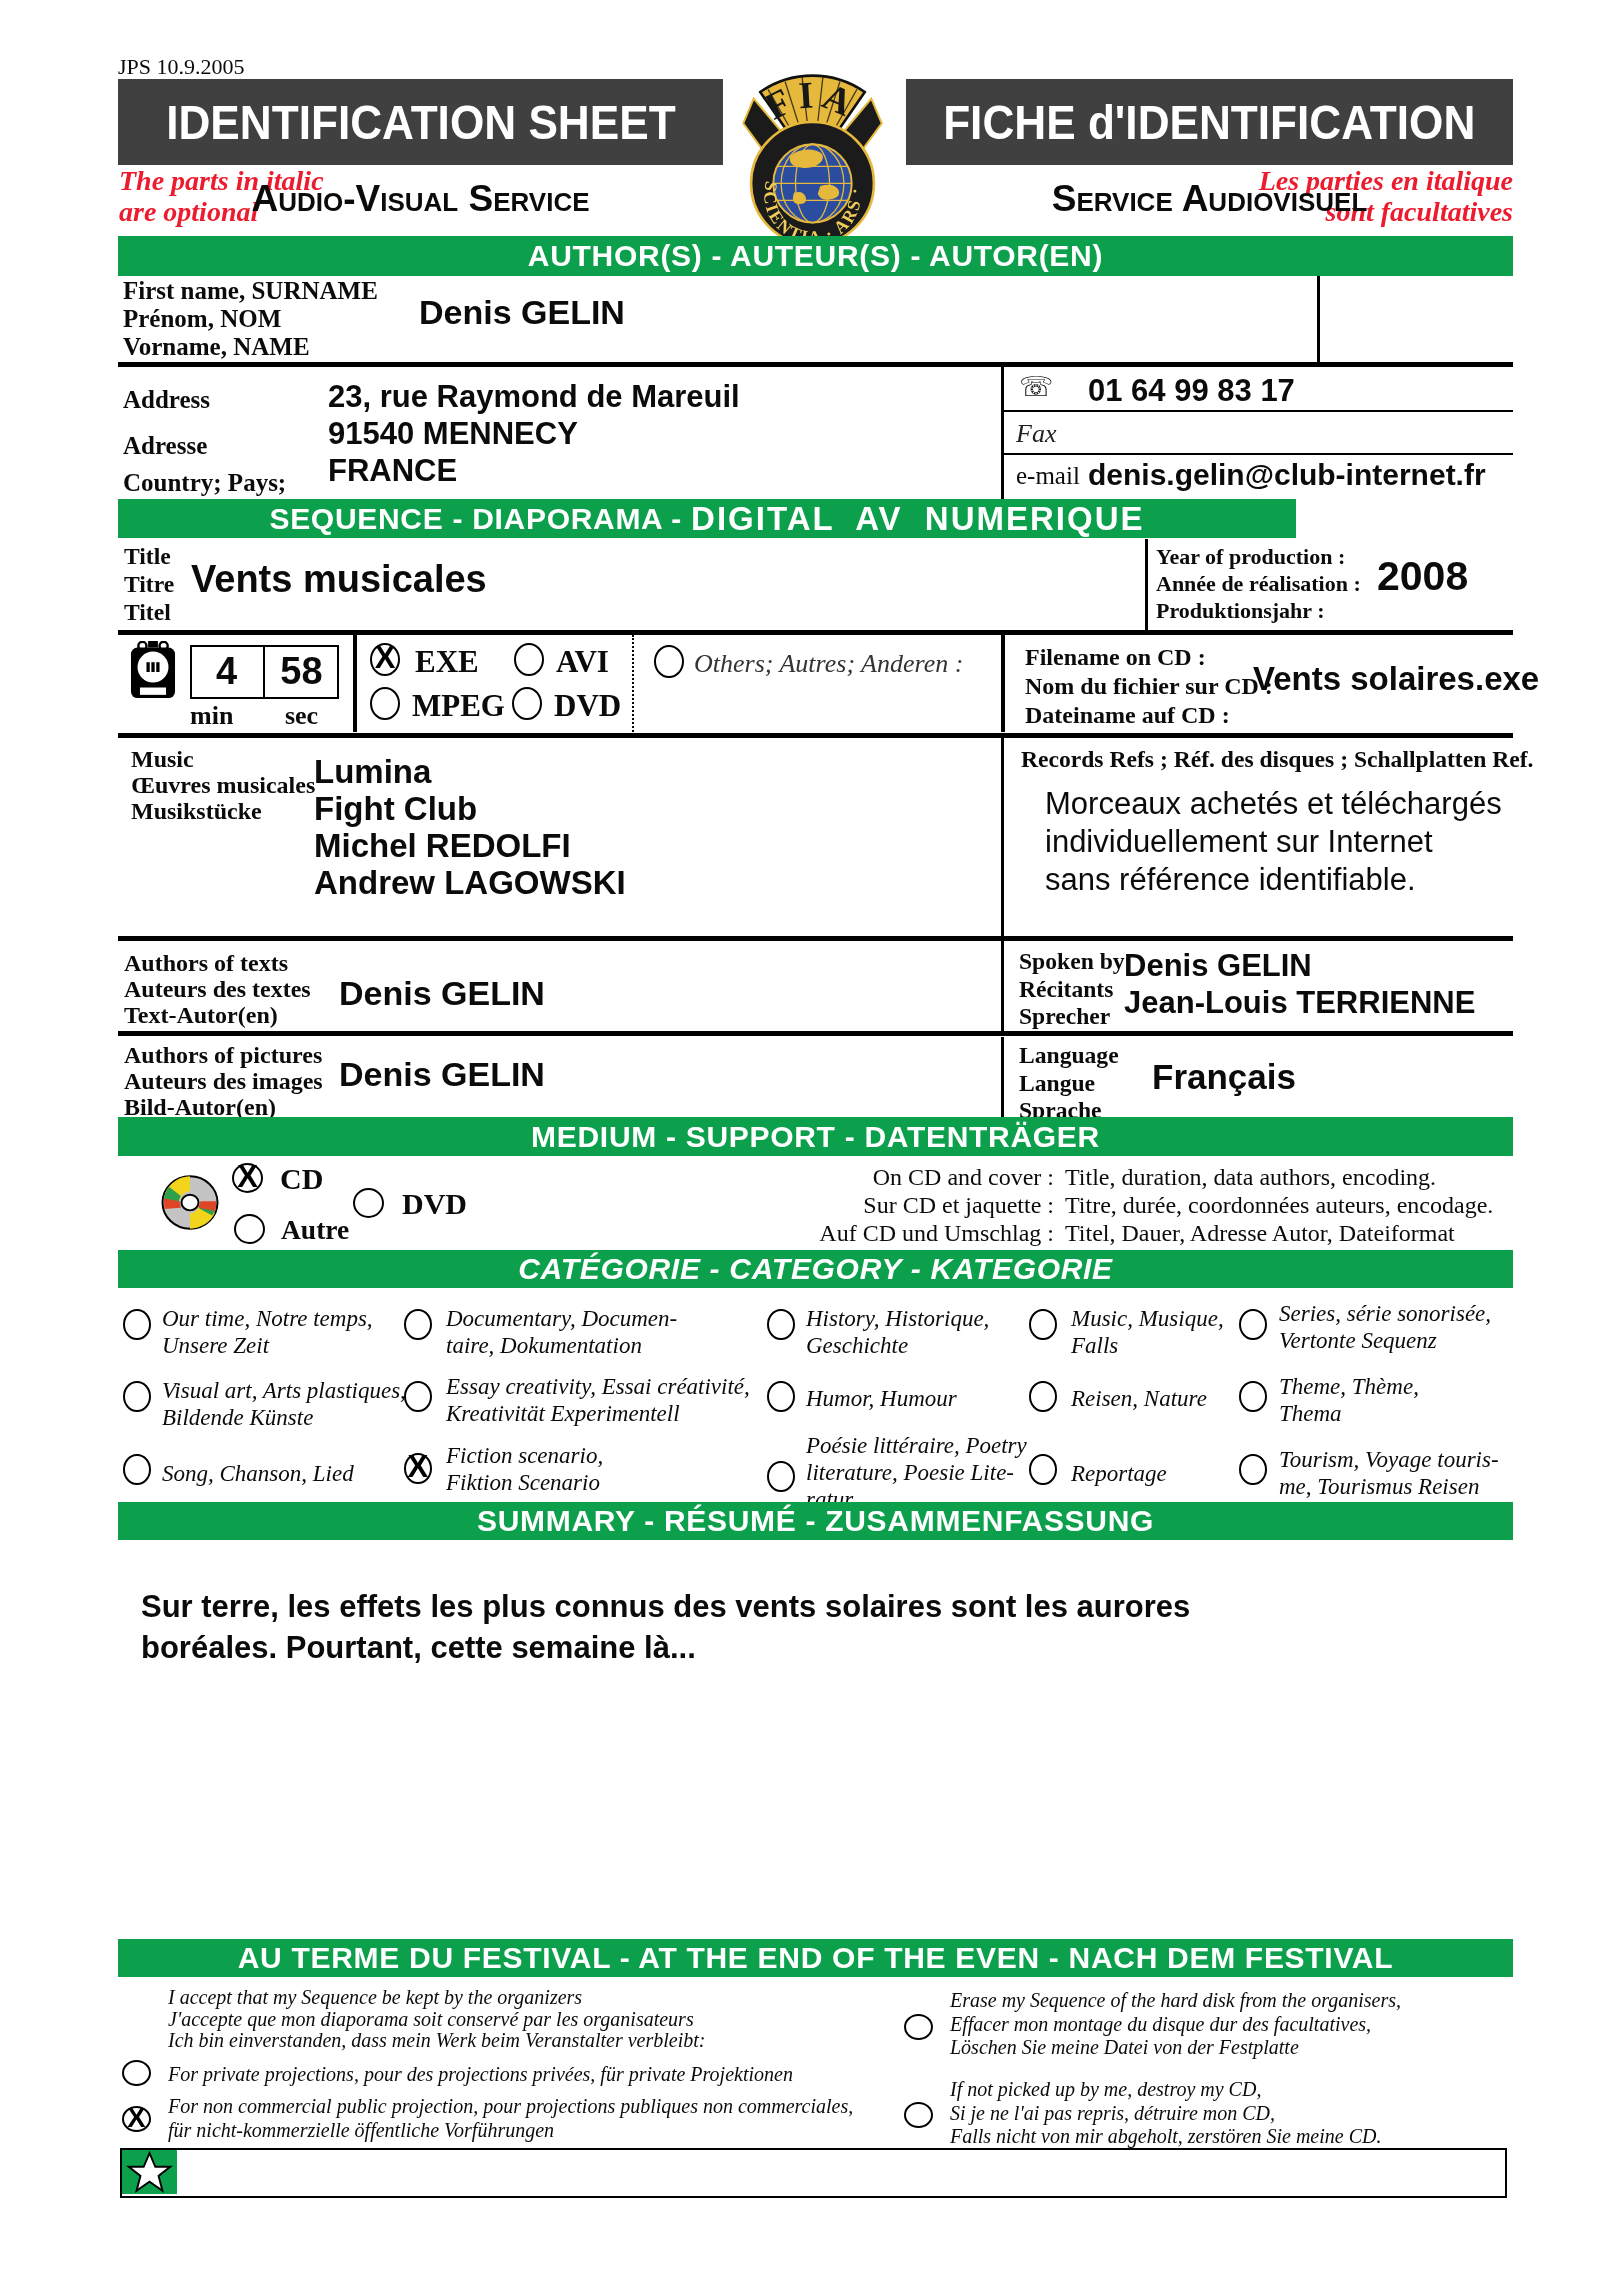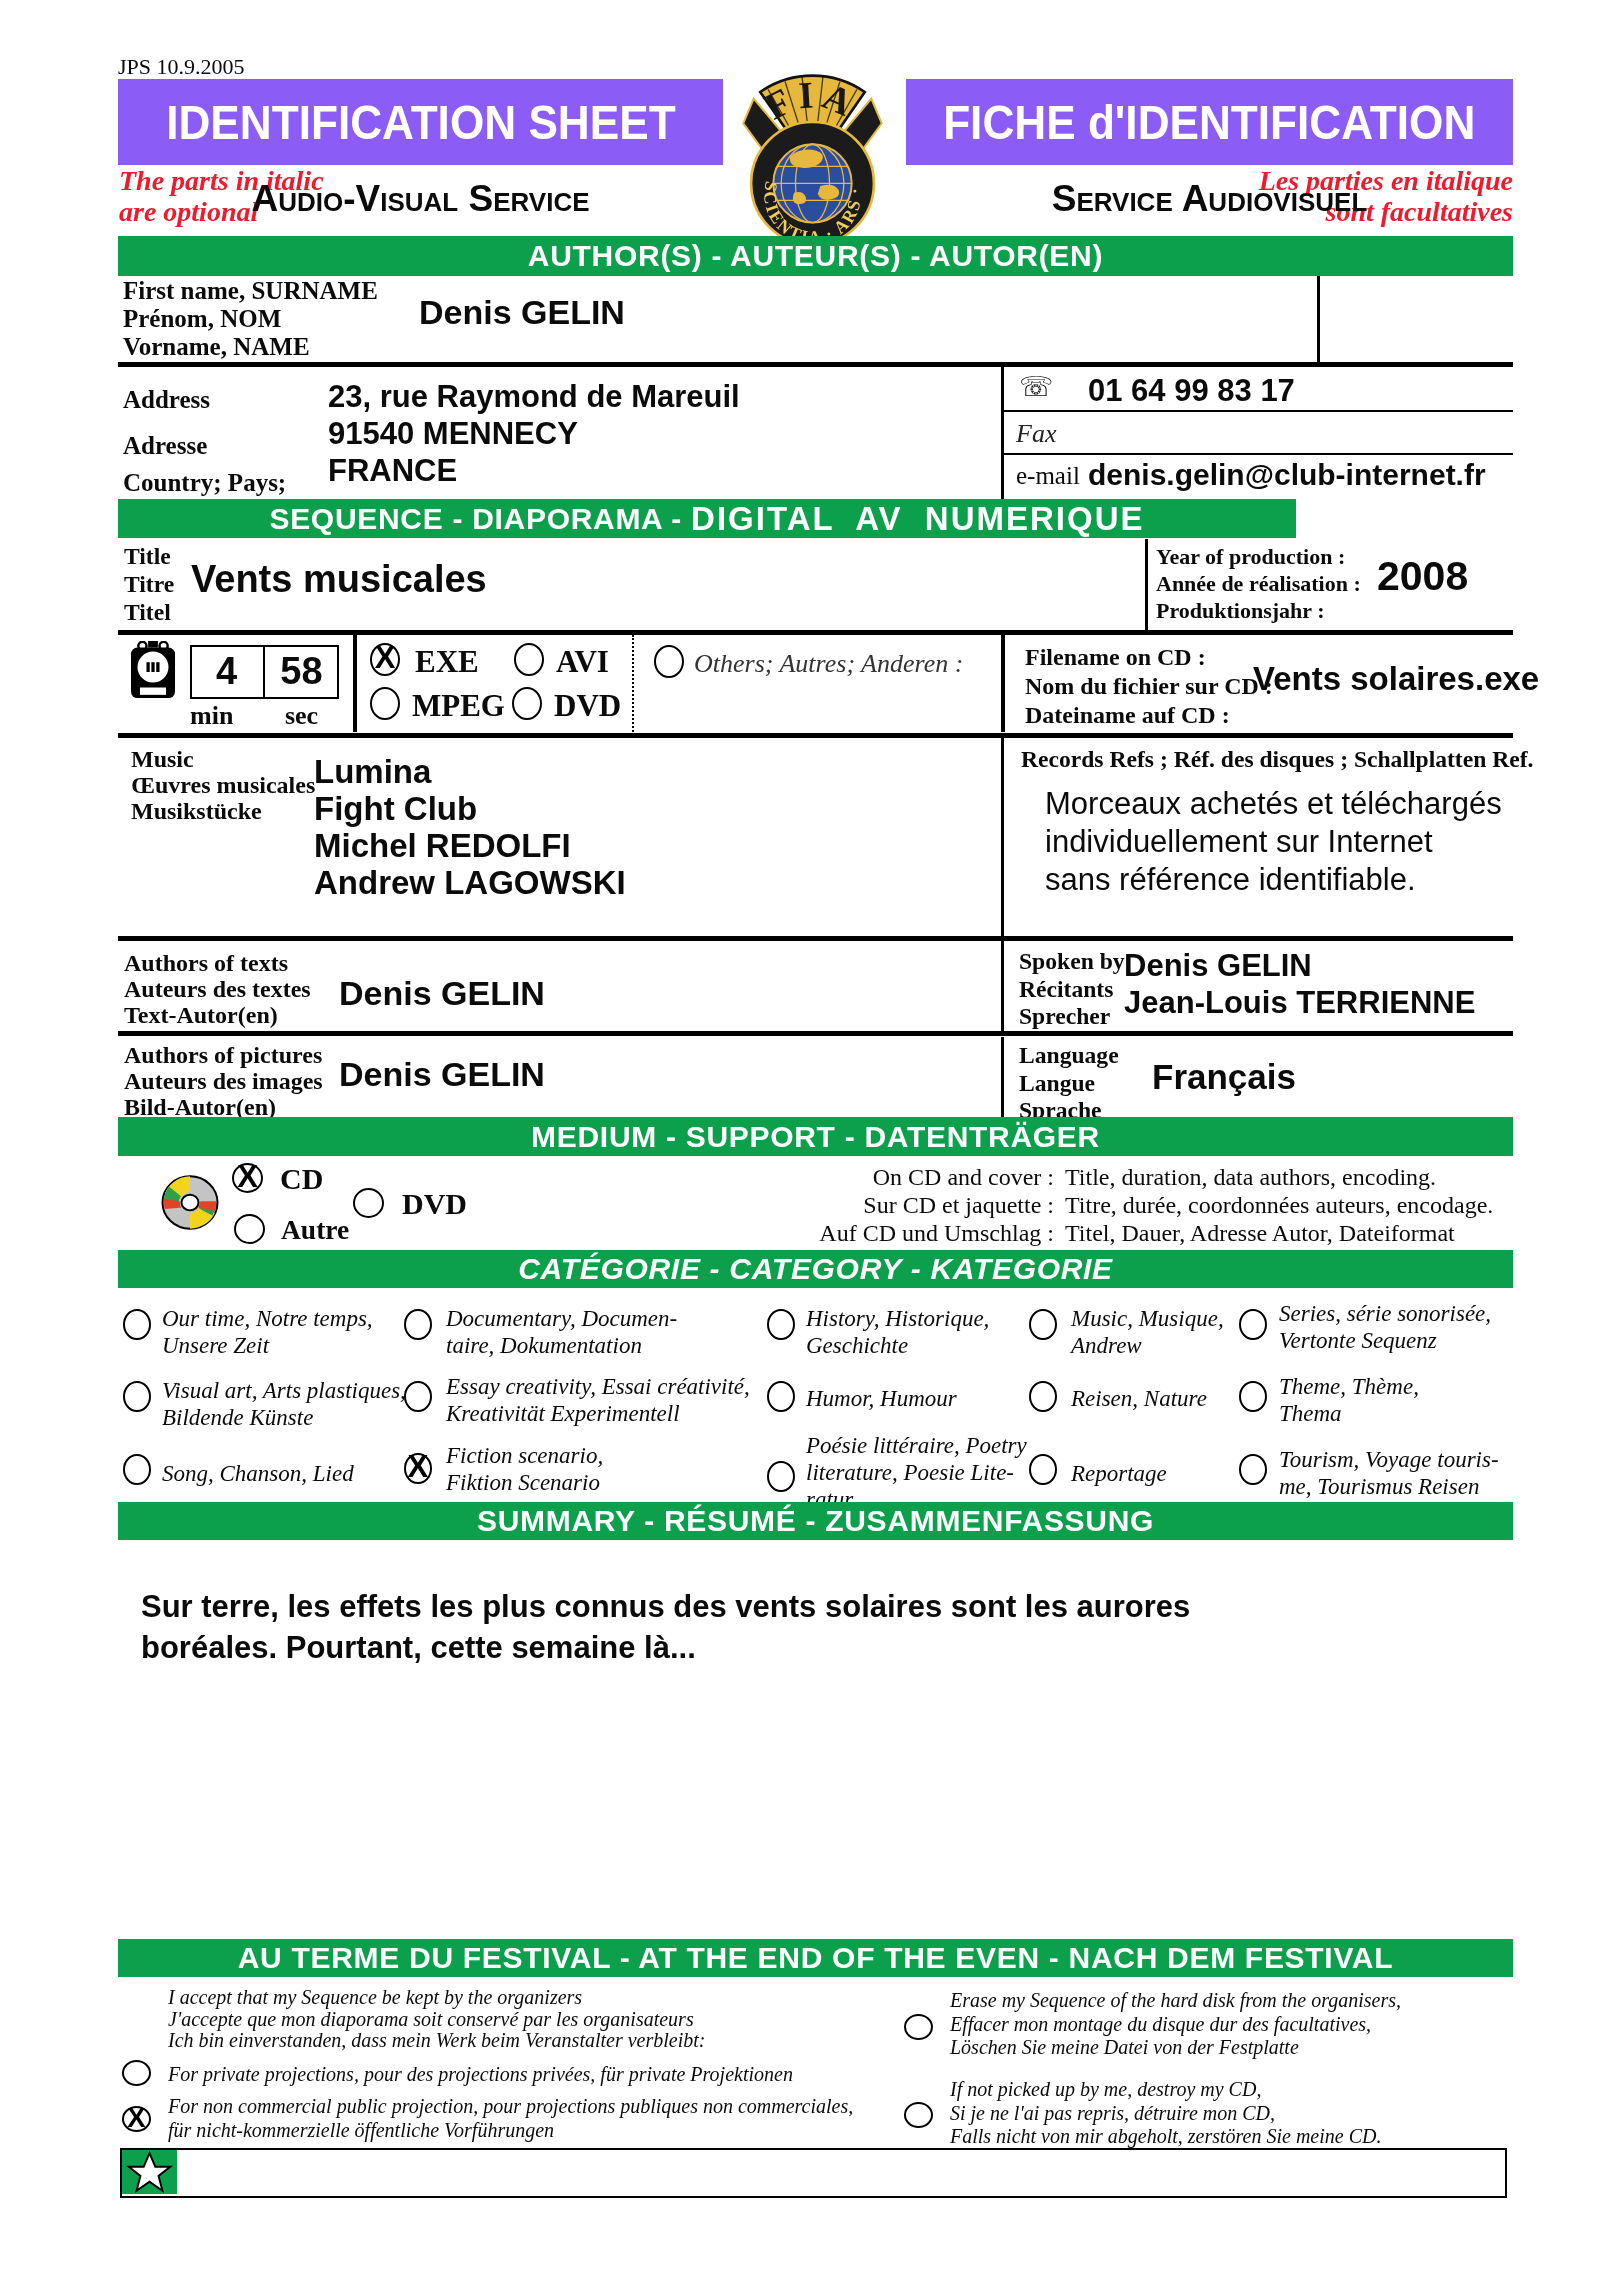--- a/index.html
+++ b/index.html
@@ -12,21 +12,21 @@
   .si{font-family:"Liberation Serif", serif; font-style:italic;}
   .sbi{font-family:"Liberation Serif", serif; font-weight:bold; font-style:italic;}
   .v{font-family:"Liberation Sans", sans-serif; font-weight:bold;}
   .hr{position:absolute; background:#000; height:5.2px;}
   .thin{height:2px;}
   .vr{position:absolute; background:#000; width:2.6px;}
   .dotv{position:absolute; width:0; border-left:2.6px dotted #000;}
   .bar{position:absolute; background:var(--green); color:#fff; display:flex; align-items:center;
        justify-content:center; font-family:"Liberation Sans",sans-serif; font-weight:bold;
        font-size:30px; letter-spacing:0.7px;}
-  .blackbar{position:absolute; background:#8b5cf6; color:#fff; display:flex; align-items:center;
+  .blackbar{position:absolute; background:#404040; color:#fff; display:flex; align-items:center;
        justify-content:center; font-weight:bold; font-size:48px; letter-spacing:0px;}
   .blackbar span{display:inline-block; transform:scaleX(.92); white-space:nowrap;}
   .cb{position:absolute; border:2px solid #000; border-radius:50%; background:#fff;}
   .cb .x{position:absolute; inset:-2.6px 0 0 0; display:flex; align-items:center; justify-content:center;
        font-family:"Liberation Sans",sans-serif; font-weight:900; font-size:31px; color:#000;}
   .smallcaps{font-variant:small-caps;}
   .red{color:var(--red);}
   .nw{white-space:nowrap;}
 </style>
 </head>
@@ -276,21 +276,21 @@
   <div>taire, Dokumentation</div>
 </div>
 <span class="cb" style="left:767px;top:1309px;width:27.5px;height:31px"></span>
 <div class="abs si" style="left:806px;top:1305px;font-size:23px;line-height:27px">
   <div>History, Historique,</div>
   <div>Geschichte</div>
 </div>
 <span class="cb" style="left:1029px;top:1309px;width:27.5px;height:31px"></span>
 <div class="abs si" style="left:1071px;top:1305px;font-size:23px;line-height:27px">
   <div>Music, Musique,</div>
-  <div>Andrew</div>
+  <div>Falls</div>
 </div>
 <span class="cb" style="left:1239px;top:1309px;width:27.5px;height:31px"></span>
 <div class="abs si" style="left:1279px;top:1300px;font-size:23px;line-height:27px">
   <div>Series,  série  sonorisée,</div>
   <div>Vertonte Sequenz</div>
 </div>
 
 <span class="cb" style="left:123px;top:1381px;width:27.5px;height:31px"></span>
 <div class="abs si" style="left:162px;top:1377px;font-size:23px;line-height:27px">
   <div>Visual art, Arts plastiques,</div>

